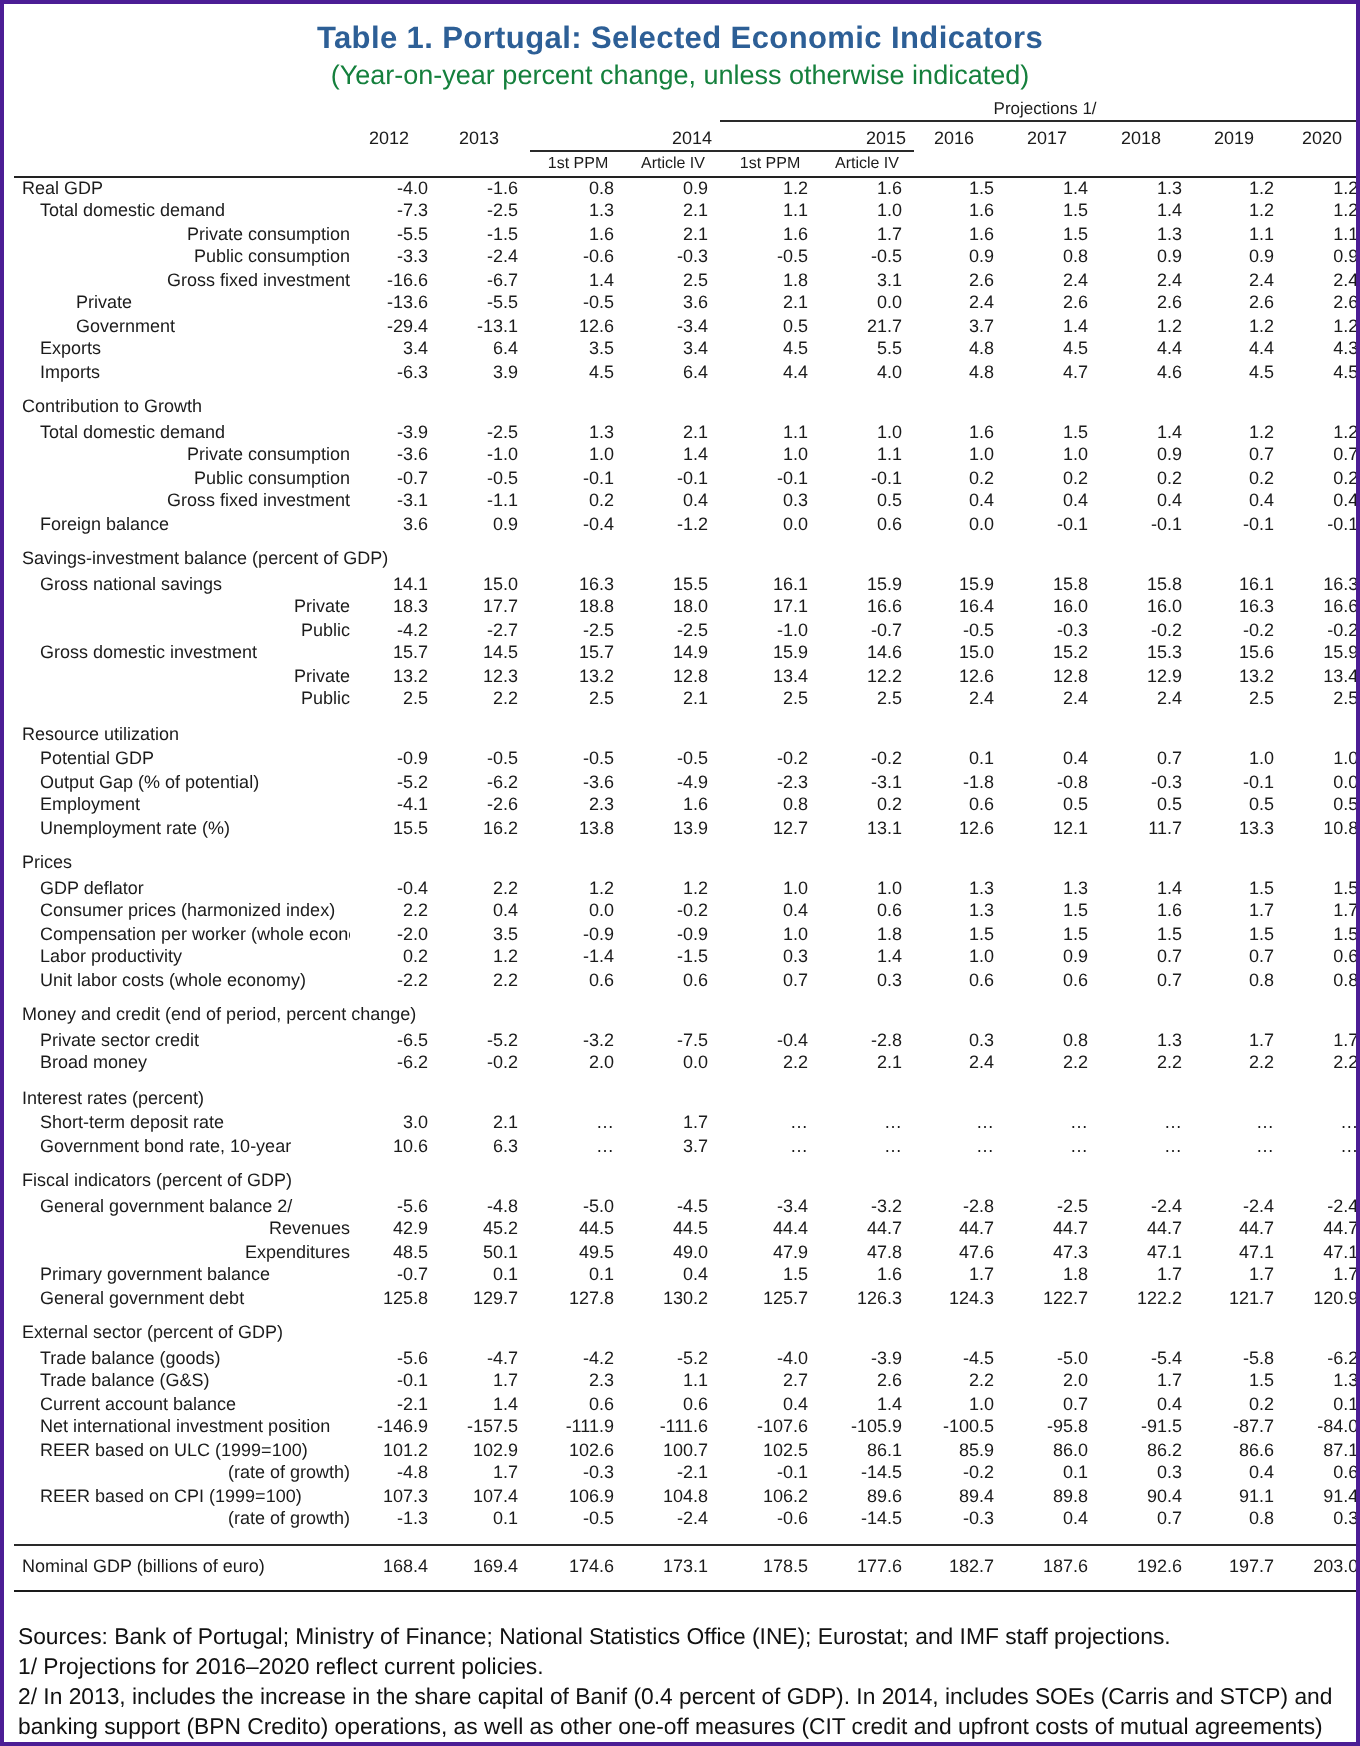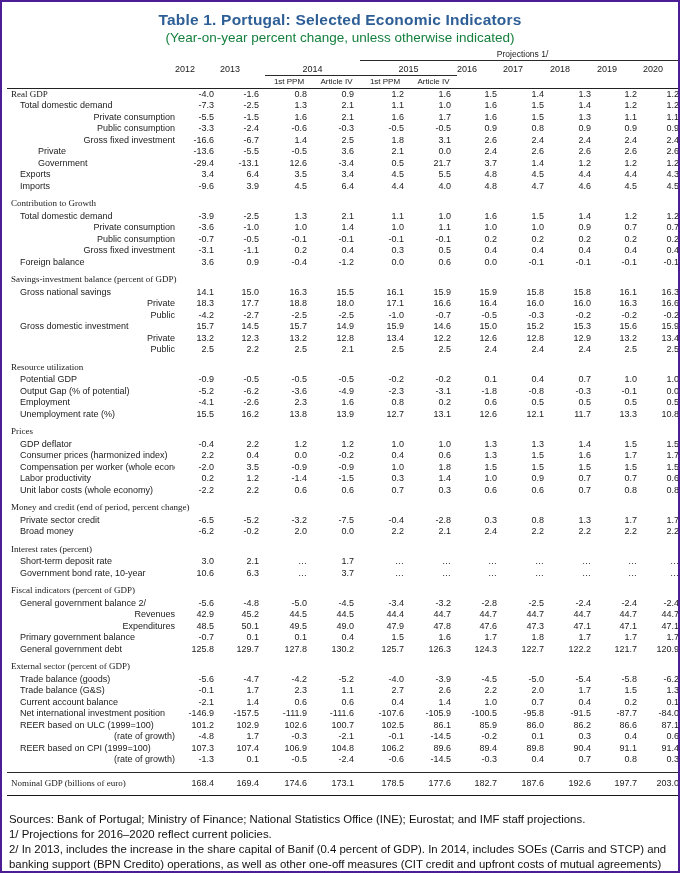--- a/index.html
+++ b/index.html
@@ -39,27 +39,27 @@
   
   tr.proj-row td { height: 13px; }
   td.proj-span {
     text-align: center;
     font-size: 8.5px;
     border-bottom: 1.2px solid #2a2a2a;
     padding-bottom: 1px;
     vertical-align: bottom;
   }
   tr.years-row th {
-    text-align: left;
+    text-align: center;
     padding: 3px 6px 1px 0;
     font-size: 9px;
     vertical-align: bottom;
   }
   tr.years-row th.group {
-    text-align: center;
+    text-align: right;
     padding: 3px 4px 1px 4px;
     border-bottom: 1.2px solid #2a2a2a;
   }
   tr.subcols-row th {
     text-align: center;
     font-size: 8px;
     padding: 1px 0 2px 0;
   }
   tr.subcols-row th, tr.subcols-row td { border-bottom: 1.4px solid #222; }
   
@@ -68,21 +68,21 @@
     white-space: nowrap;
     overflow: hidden;
     line-height: 11.5px;
   }
   td.num {
     text-align: right;
     padding-right: 6px;
     line-height: 11.5px;
     white-space: nowrap;
   }
-  td.ind0 { padding-left: 4px; font-family: Liberation Serif, serif; }
+  td.ind0 { padding-left: 4px; }
   td.ind1 { padding-left: 13px; }
   td.ind2 { padding-left: 22px; text-align: right; }
   td.ind3 { padding-left: 31px; }
   td.section-label { padding-top: 6px; padding-bottom: 1px; line-height: 11.5px; }
   tr.nominal td {
     border-top: 1px solid #2a2a2a;
     border-bottom: 1.8px solid #1a1a1a;
     padding-top: 5px;
     padding-bottom: 5px;
   }
@@ -252,21 +252,21 @@
           <td class="num">4.5</td>
           <td class="num">5.5</td>
           <td class="num">4.8</td>
           <td class="num">4.5</td>
           <td class="num">4.4</td>
           <td class="num">4.4</td>
           <td class="num">4.3</td>
         </tr>
         <tr>
           <td class="lbl ind1">Imports</td>
-          <td class="num">-9.6</td>
+          <td class="num">-6.3</td>
           <td class="num">3.9</td>
           <td class="num">4.5</td>
           <td class="num">6.4</td>
           <td class="num">4.4</td>
           <td class="num">4.0</td>
           <td class="num">4.8</td>
           <td class="num">4.7</td>
           <td class="num">4.6</td>
           <td class="num">4.5</td>
           <td class="num">4.5</td>

